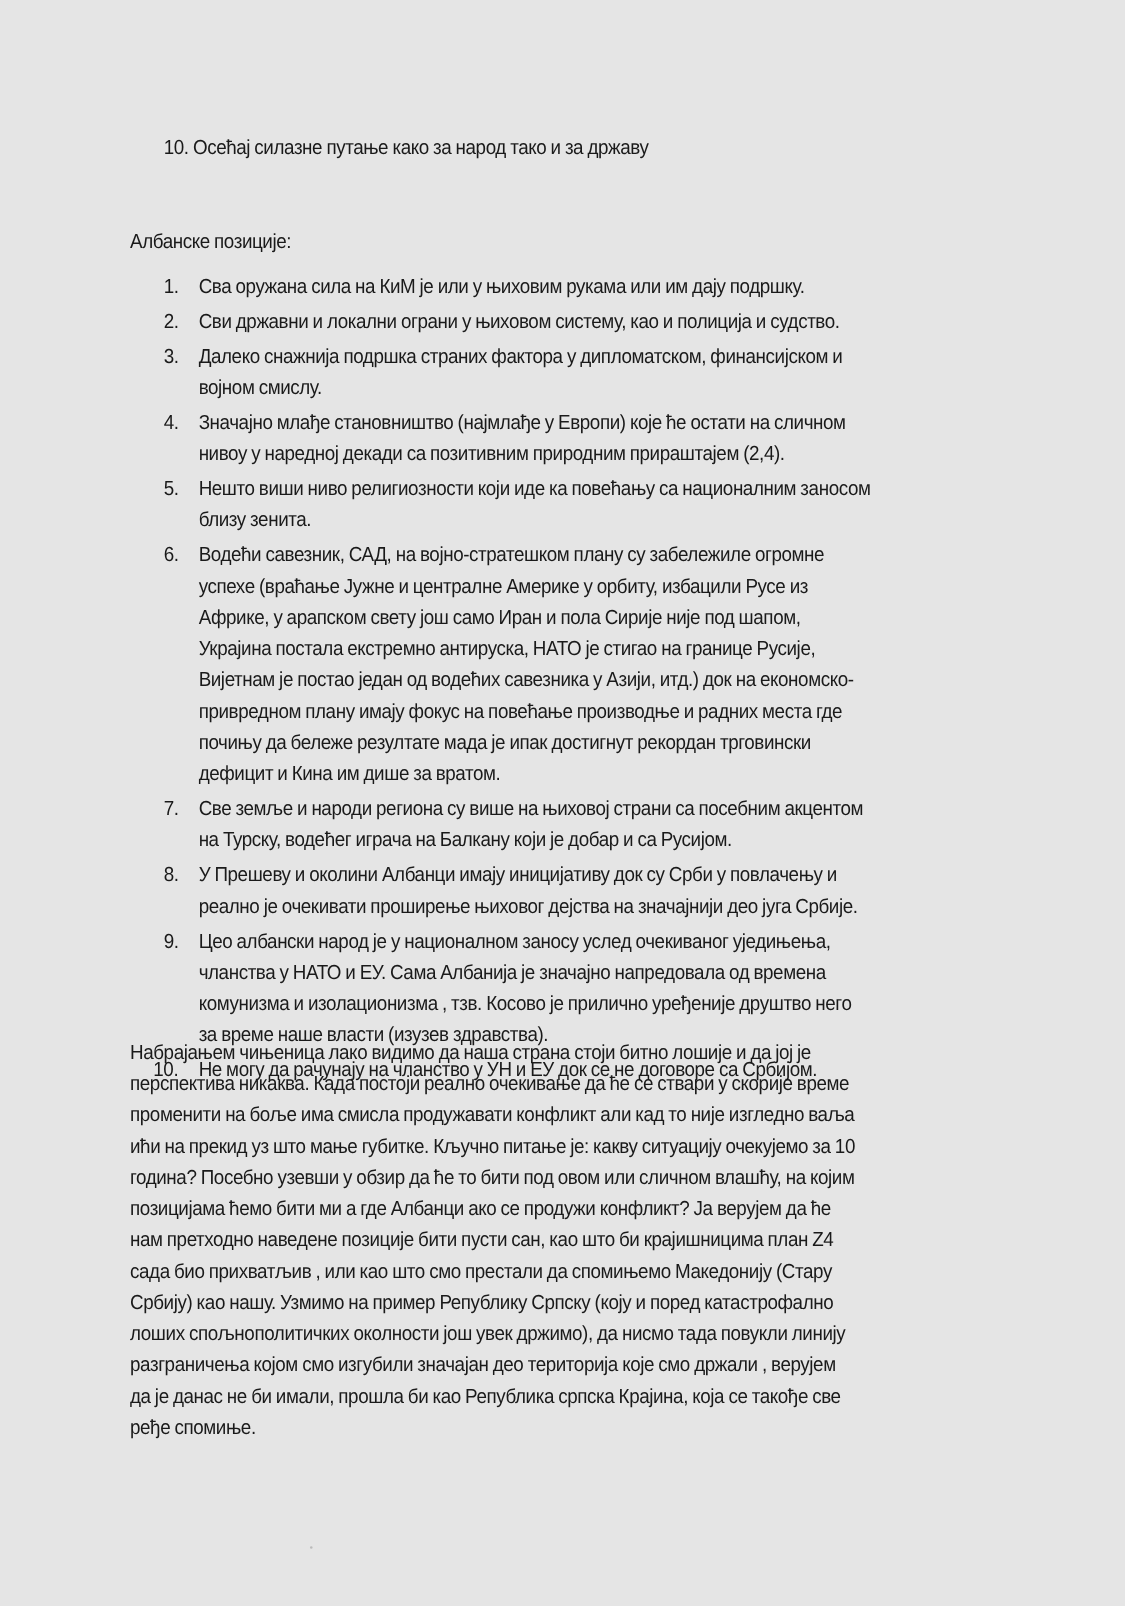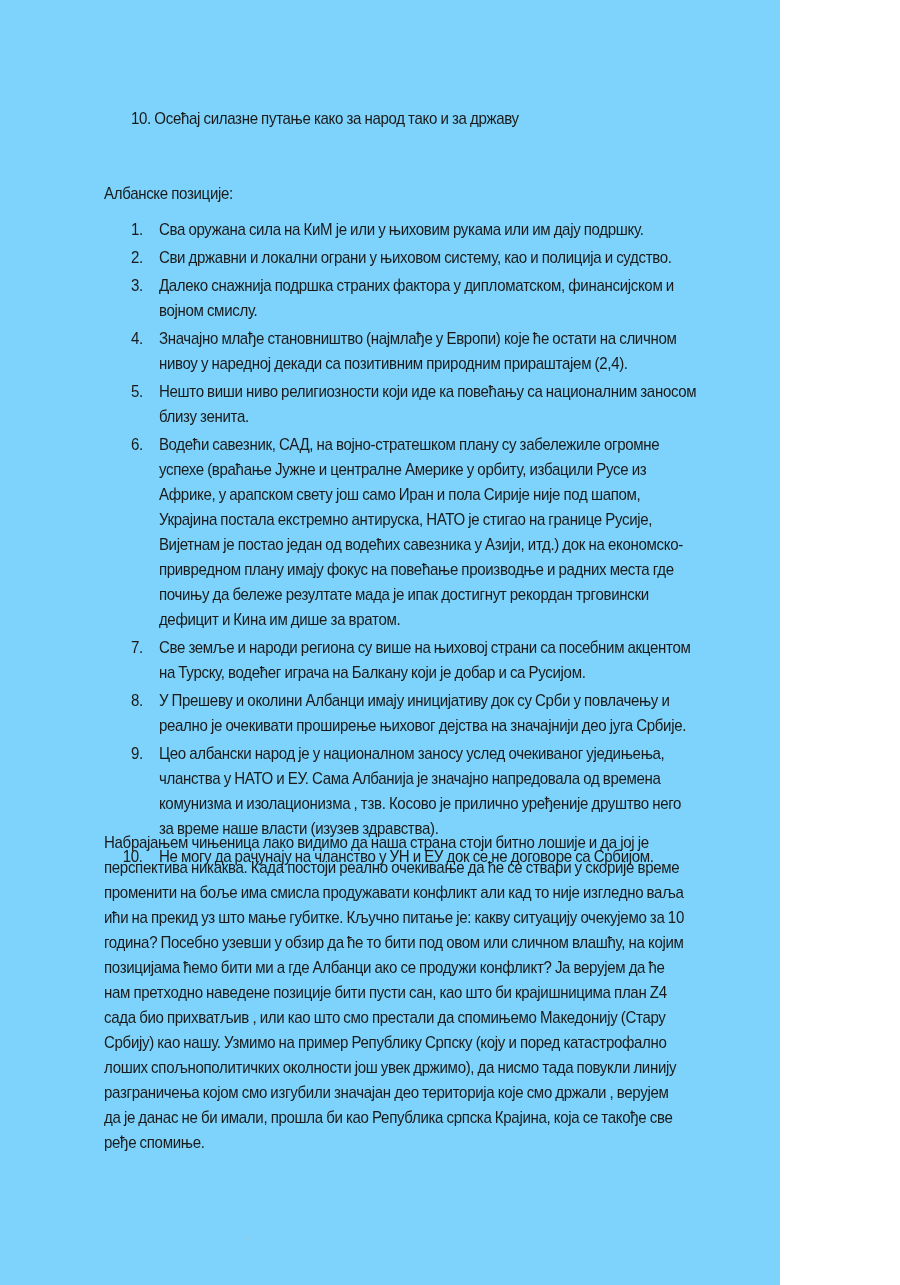--- a/index.html
+++ b/index.html
@@ -11,23 +11,23 @@
     width: 900px;
     height: 1285px;
     position: relative;
     overflow: hidden;
     font-family: "Liberation Sans", "DejaVu Sans", sans-serif;
     color: #1a1a1a;
   }
   .page {
     position: absolute;
     left: 0; top: 0;
-    width: 780px;
+    width: 900px;
     height: 1285px;
-    background: #7dd3fc;
+    background: #e5e5e5;
   }
   .text {
     font-size: 16.2px;
     letter-spacing: -0.35px;
     word-spacing: -0.5px;
     line-height: 25px;
     transform: scaleX(0.93);
     transform-origin: left top;
   }
   .top-item {

